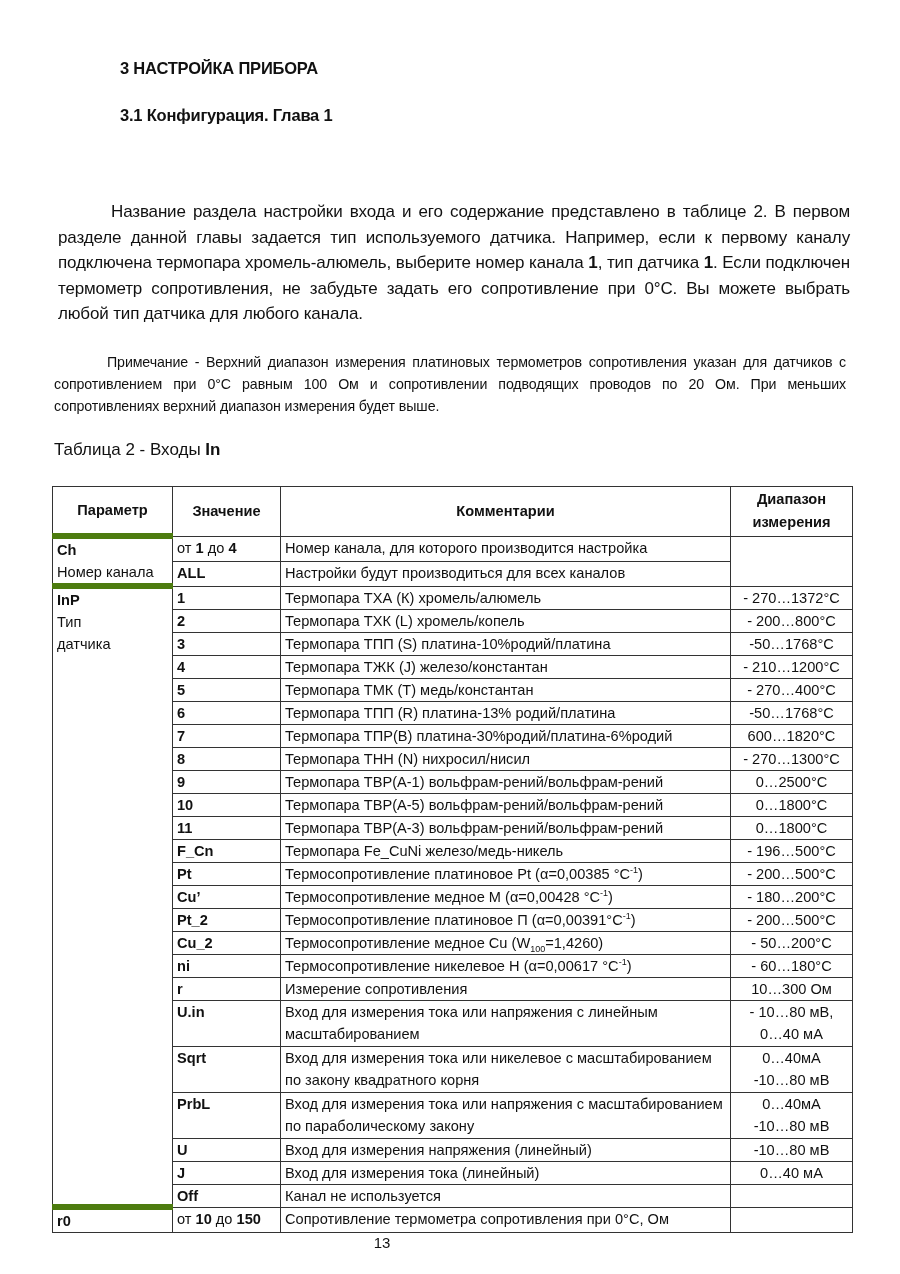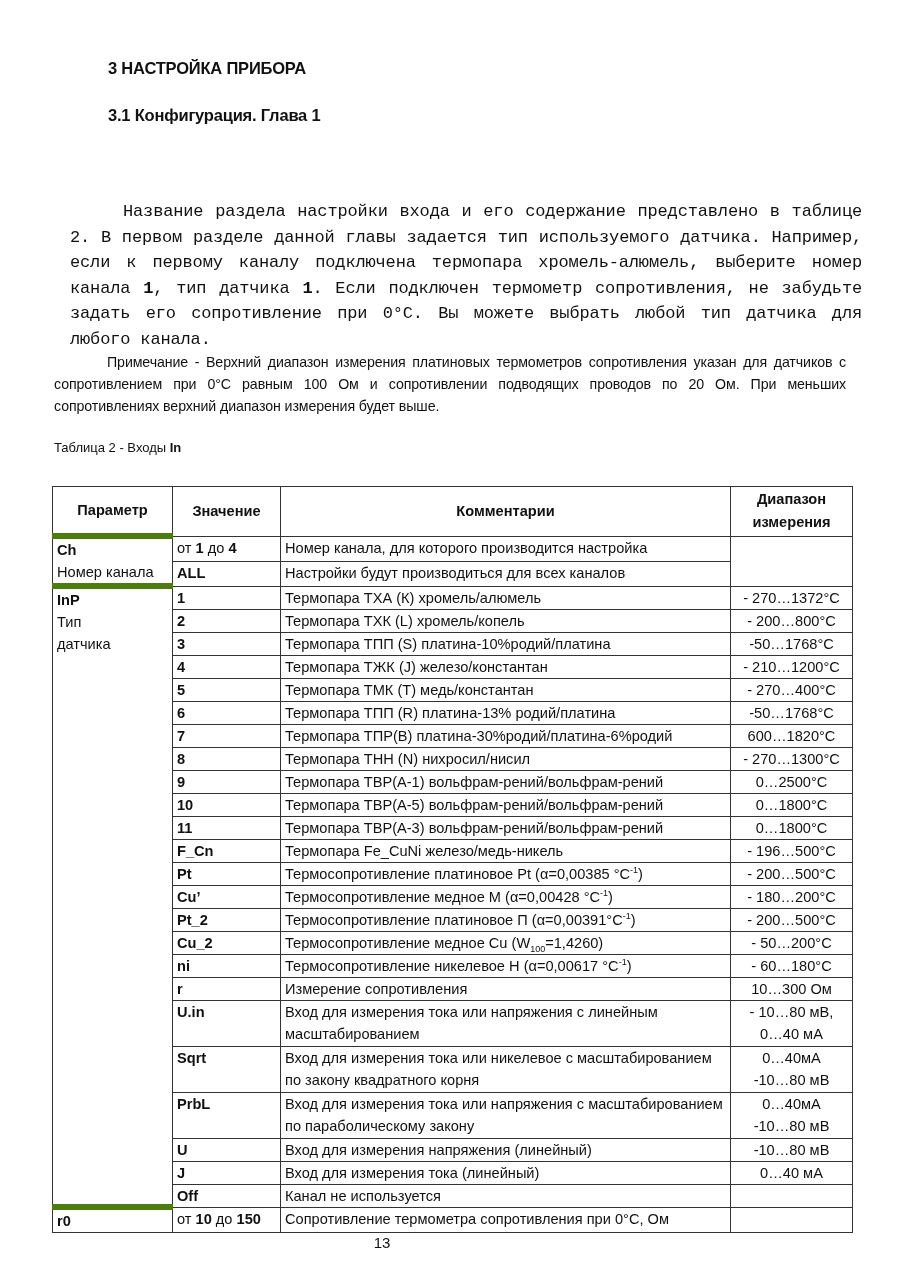--- a/index.html
+++ b/index.html
@@ -2,36 +2,35 @@
 <html><head>
 <meta charset="utf-8">
 <style>
   html, body { margin: 0; padding: 0; background: #ffffff; }
   body {
     width: 900px; height: 1274px; position: relative; overflow: hidden;
     font-family: "Liberation Sans", "DejaVu Sans", sans-serif;
     color: #111;
   }
   .page { position: absolute; left: 0; top: 0; width: 900px; height: 1274px; }
-  .h { position: absolute; left: 108px; font-weight: bold; font-size: 16.5px; letter-spacing: -0.2px; }
+  .h { position: absolute; left: 120px; font-weight: bold; font-size: 16.5px; letter-spacing: -0.2px; }
   .h1 { top: 59px; }
   .h2 { top: 106px; }
   .h3 { top: 153px; }
   .para {
-    position: absolute; left: 70px; top: 199px; width: 792px;
+    position: absolute; left: 58px; top: 199px; width: 792px;
     font-size: 17px; line-height: 25.6px; text-align: justify; text-indent: 53px;
     letter-spacing: -0.15px;
-    font-family: Liberation Mono, monospace;
   }
   .note {
     position: absolute; left: 54px; top: 351px; width: 792px;
     font-size: 14.2px; line-height: 22.2px; text-align: justify; text-indent: 53px;
     letter-spacing: -0.1px;
   }
-  .caption { position: absolute; left: 54px; top: 440px; font-size: 13px; }
+  .caption { position: absolute; left: 54px; top: 440px; font-size: 17px; }
   .caption b { font-weight: bold; }
   table.inputs {
     position: absolute; left: 52px; top: 486px; width: 800px;
     border-collapse: collapse; font-size: 14.6px; table-layout: fixed;
   }
   table.inputs th, table.inputs td {
     border: 1px solid #333; padding: 0 4px; height: 22px; line-height: 22px;
     vertical-align: top; white-space: nowrap; overflow: visible;
   }
   table.inputs th { font-weight: bold; text-align: center; vertical-align: middle; line-height: 22px; height: 46px; }

